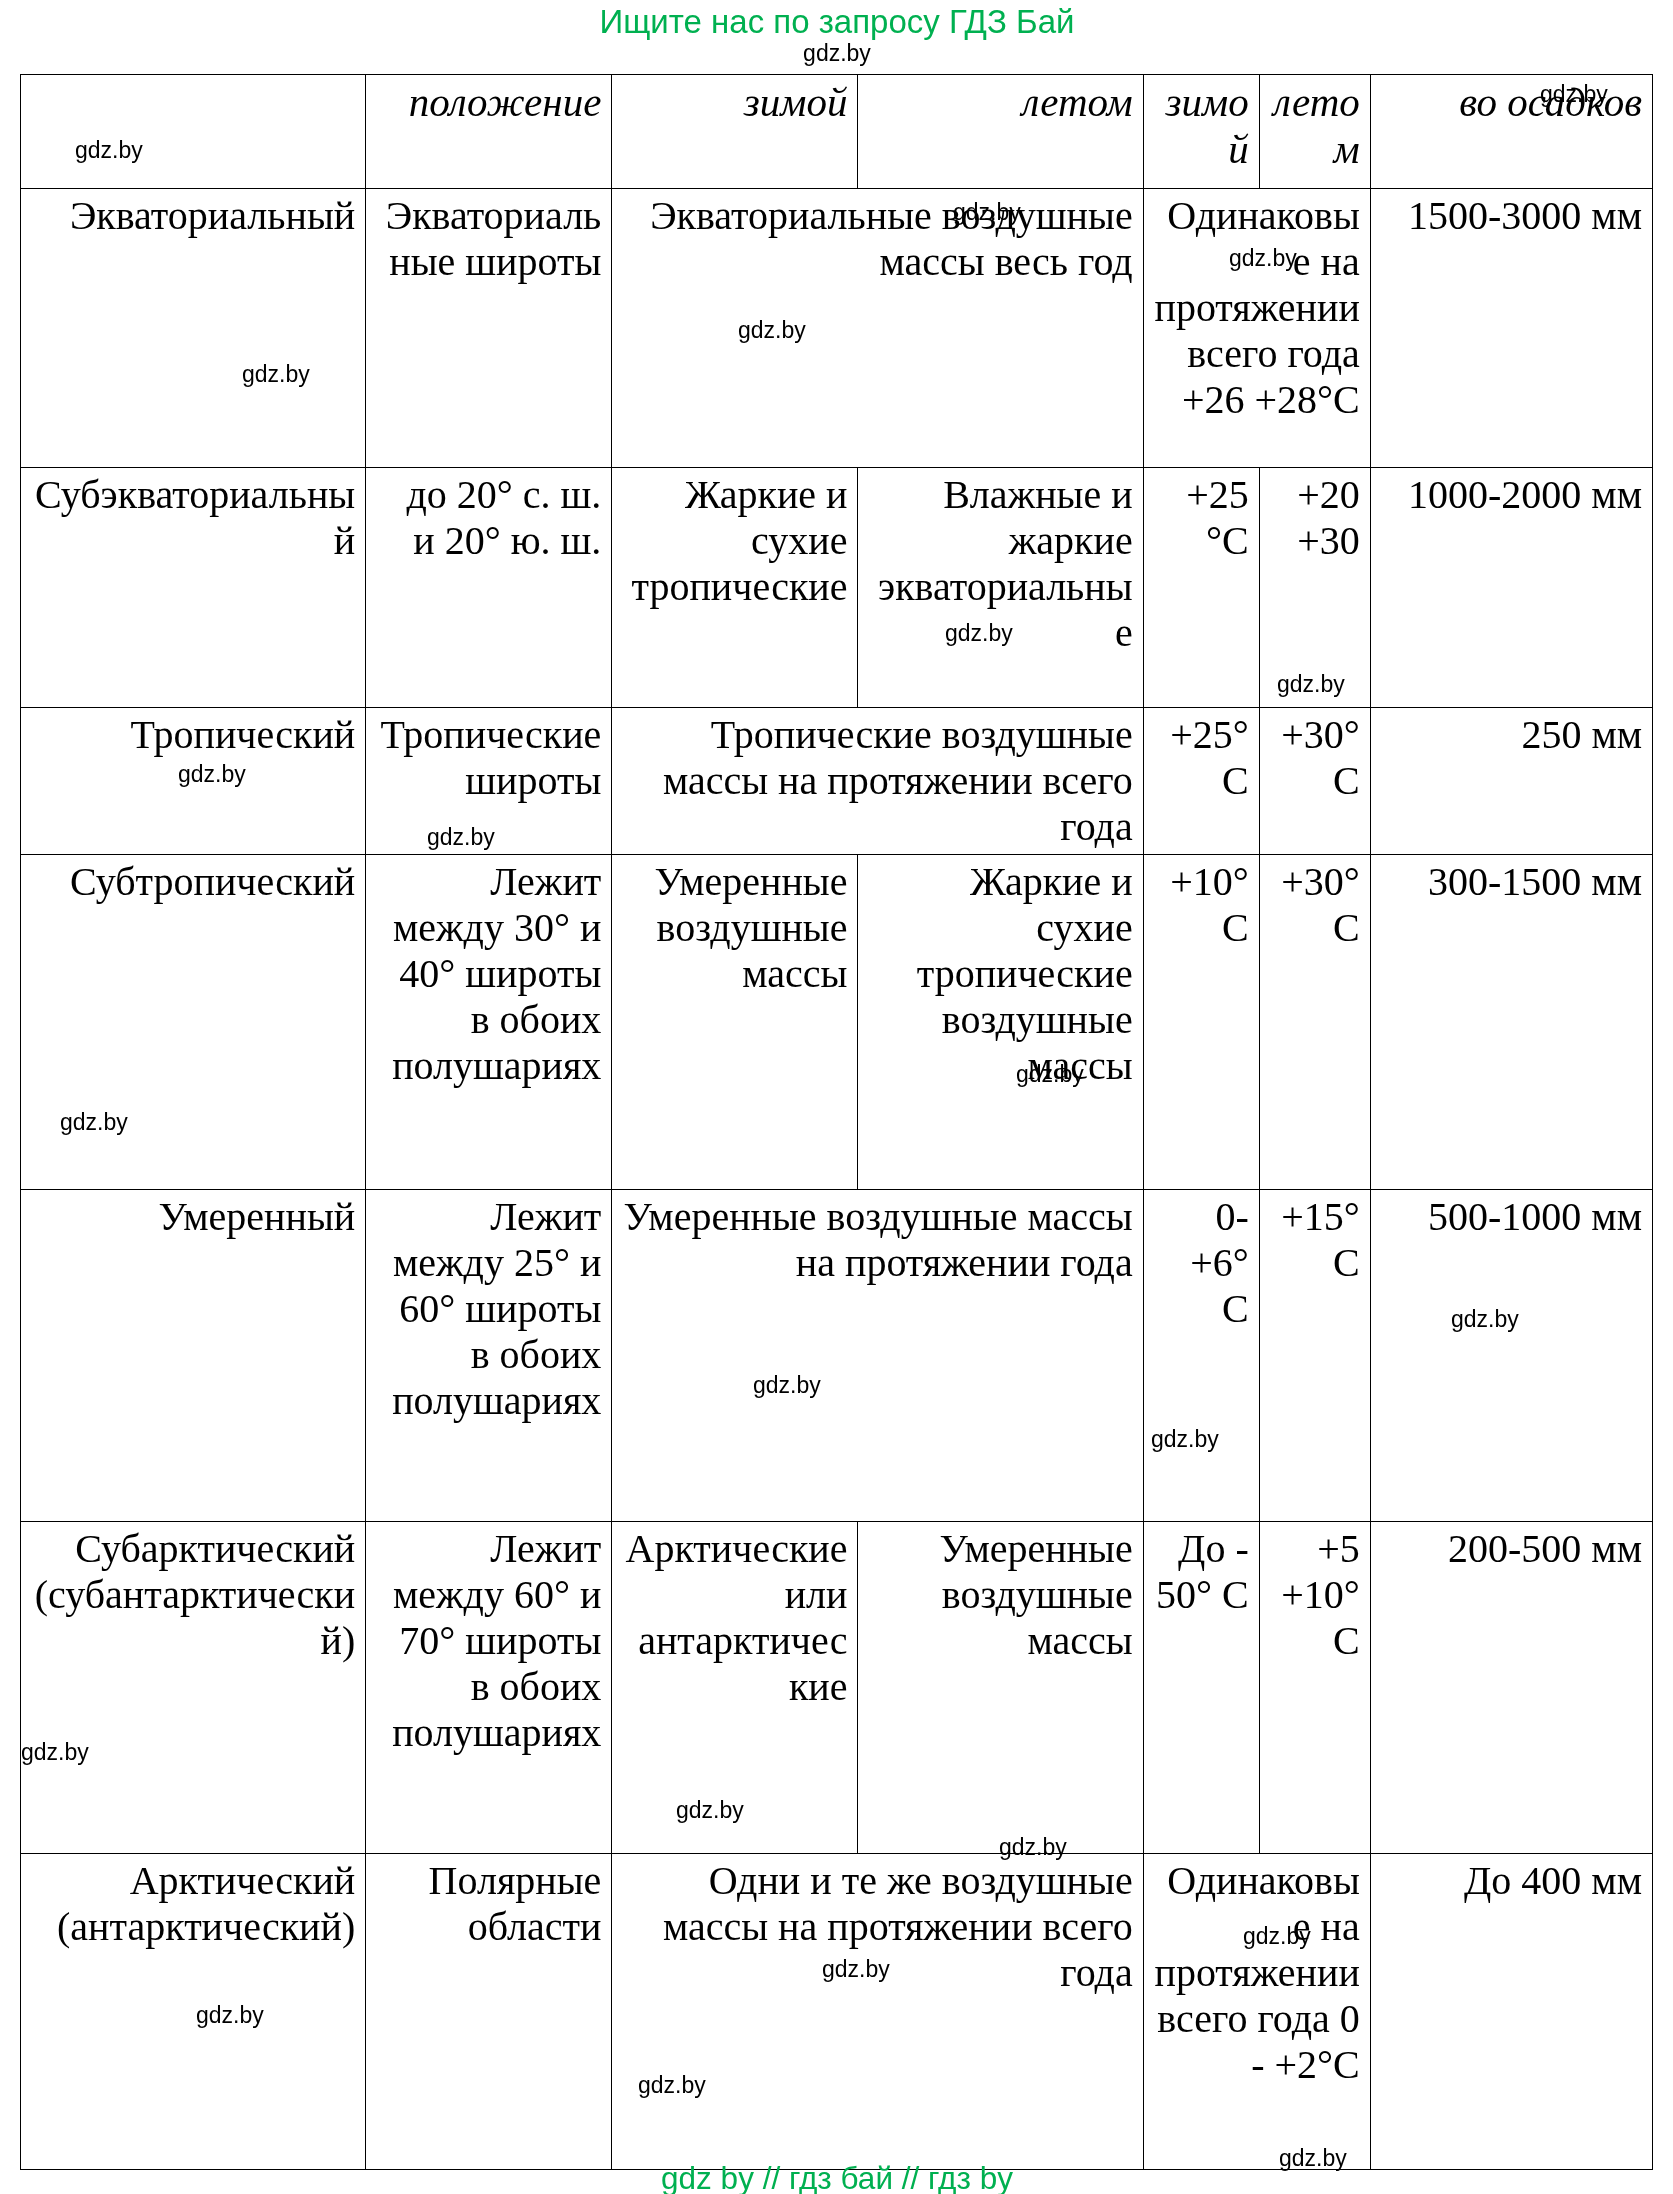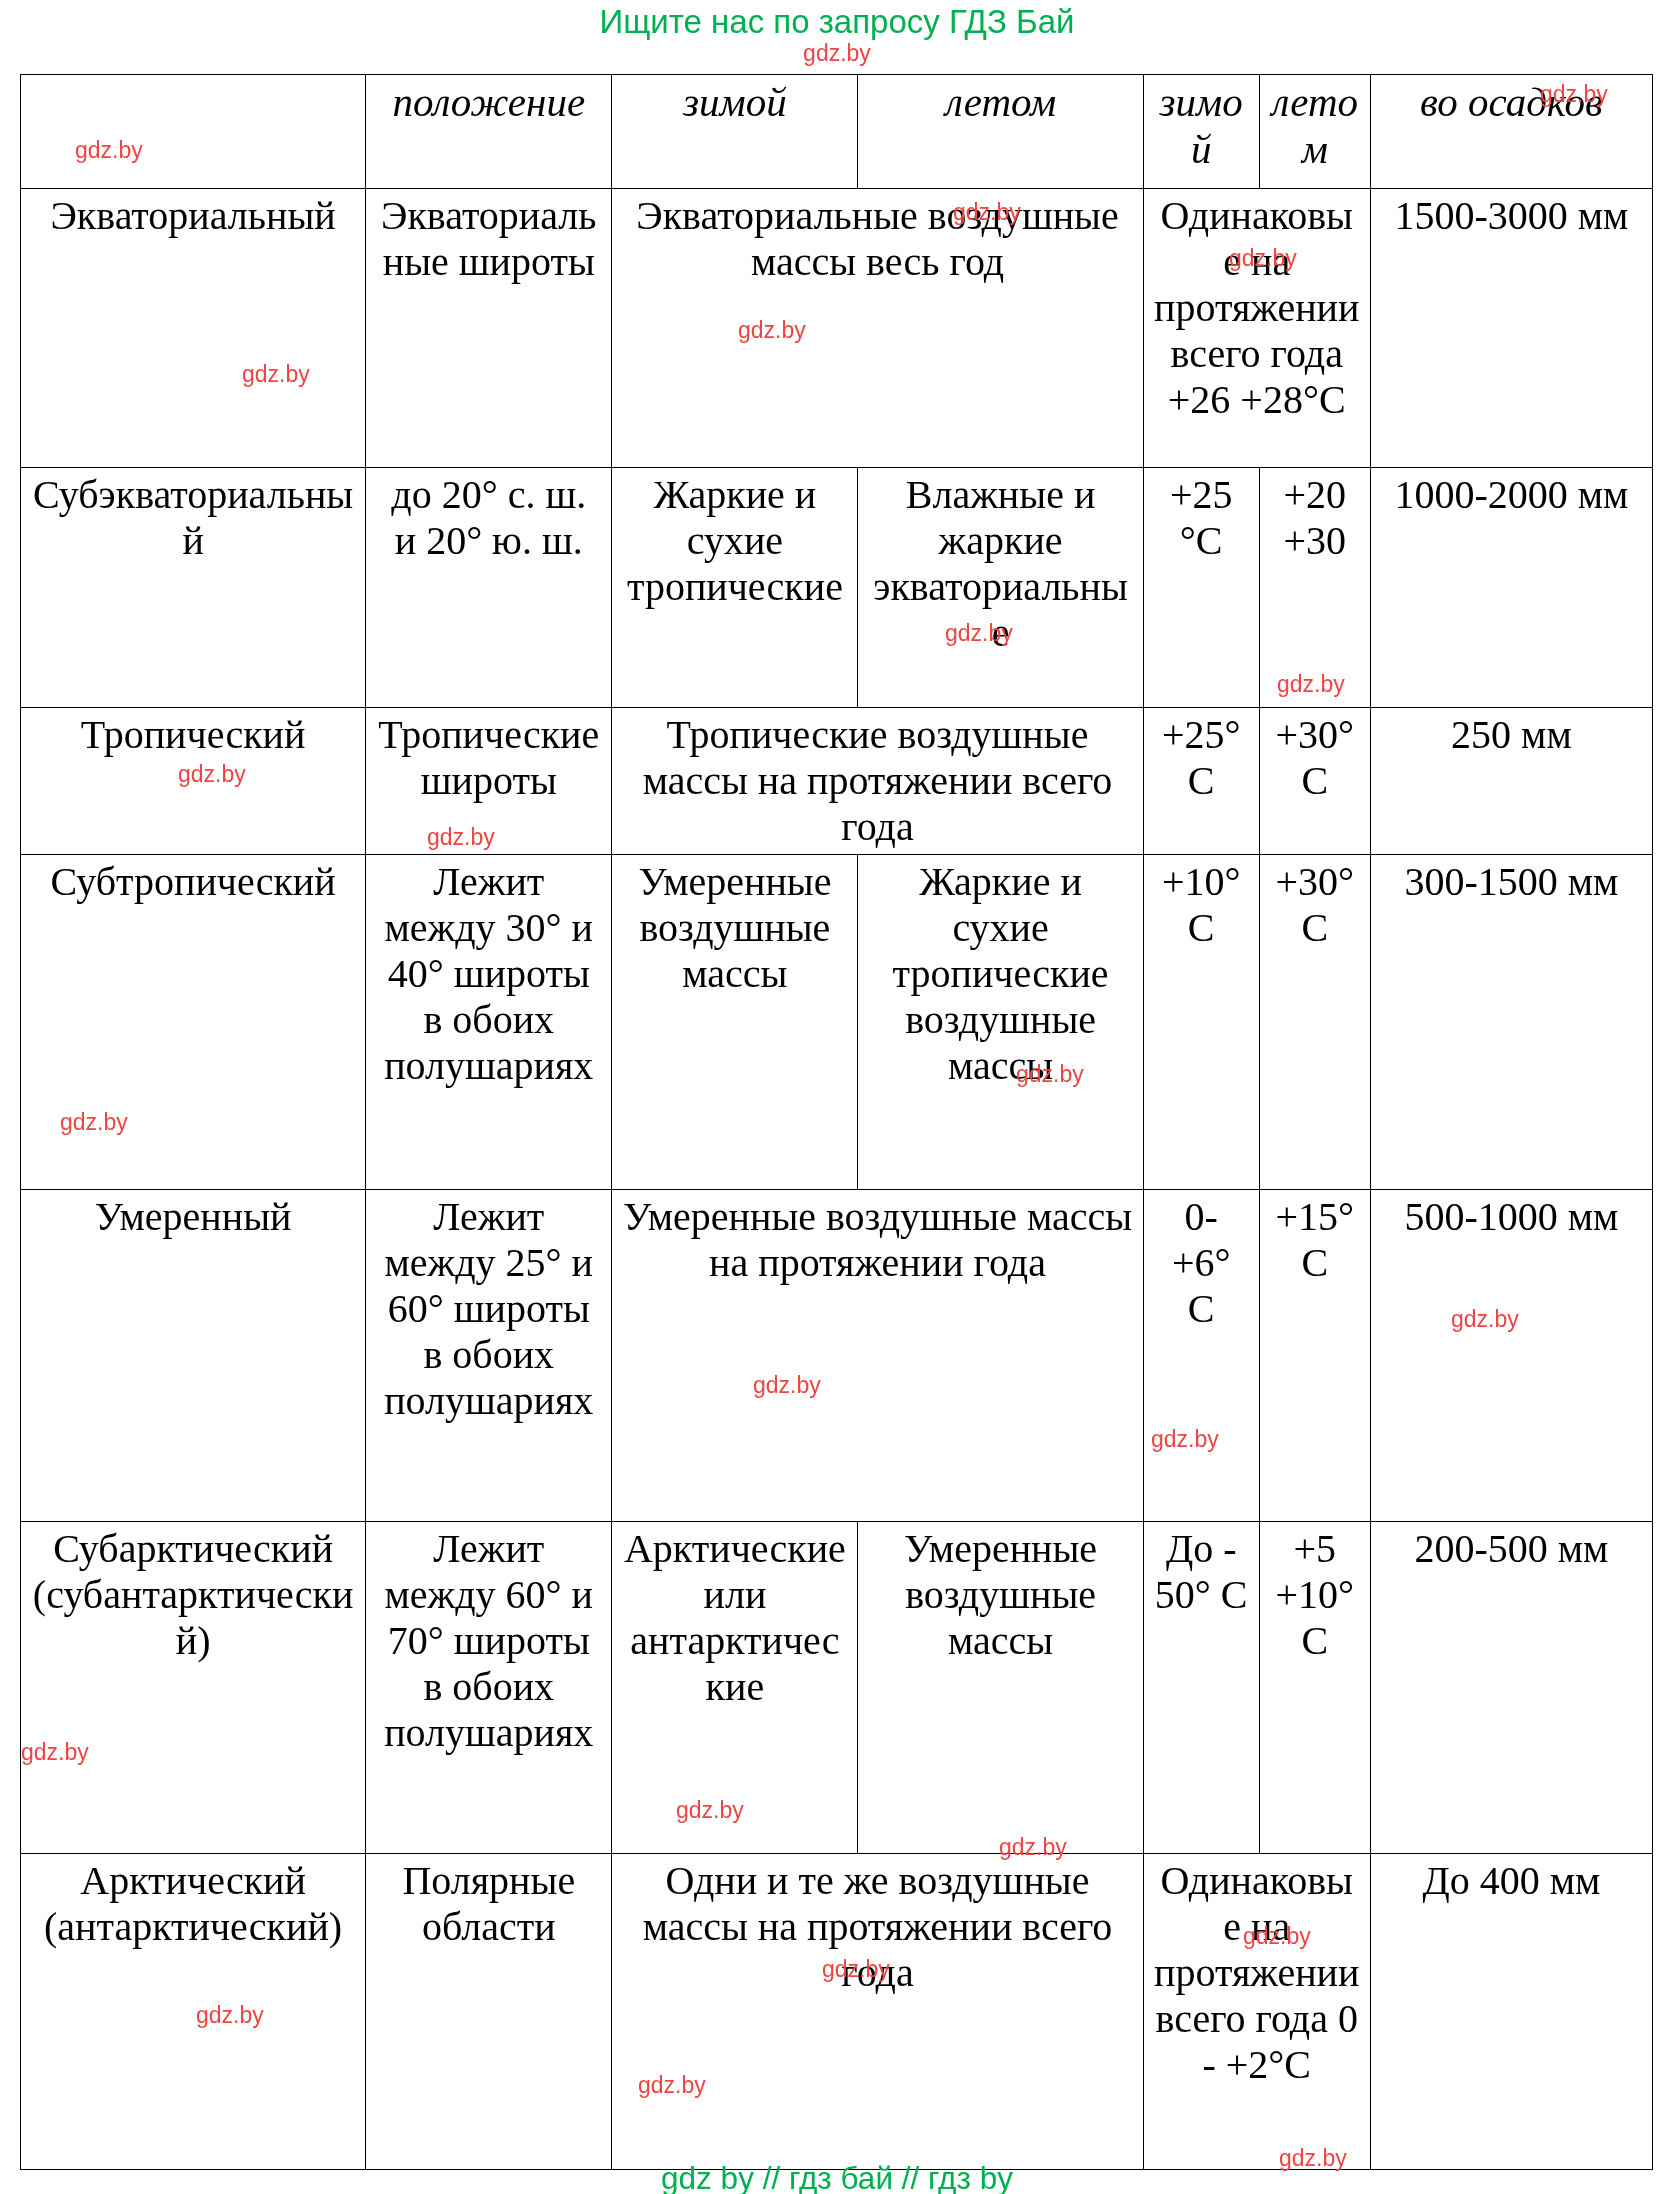--- a/index.html
+++ b/index.html
@@ -18,39 +18,39 @@
     left: 0;
     width: 100%;
     text-align: center;
     color: #00b050;
     font-family: "Liberation Sans", sans-serif;
   }
   .banner.top { top: 3.3px; font-size: 33px; }
   .banner.bottom { top: 2160px; font-size: 31.5px; }
   .wm {
     position: absolute;
-    color: #ef4444;
+    color: #000000;
     font-family: "Liberation Sans", sans-serif;
     font-size: 23px;
     white-space: nowrap;
     pointer-events: none;
   }
   .wm.center { left: 0; width: 100%; text-align: center; }
   table.climate {
     position: absolute;
     left: 20px;
     top: 74px;
     width: 1633px;
     border-collapse: collapse;
     table-layout: fixed;
   }
   table.climate td, table.climate th {
     border: 1.7px solid #000000;
     vertical-align: top;
-    text-align: center;
+    text-align: right;
     padding: 4.1px 10px;
     font-size: 40px;
     line-height: 1.15;
     font-weight: normal;
     overflow-wrap: break-word;
     word-wrap: break-word;
     word-break: break-word;
   }
   table.climate th {
     font-style: italic;

